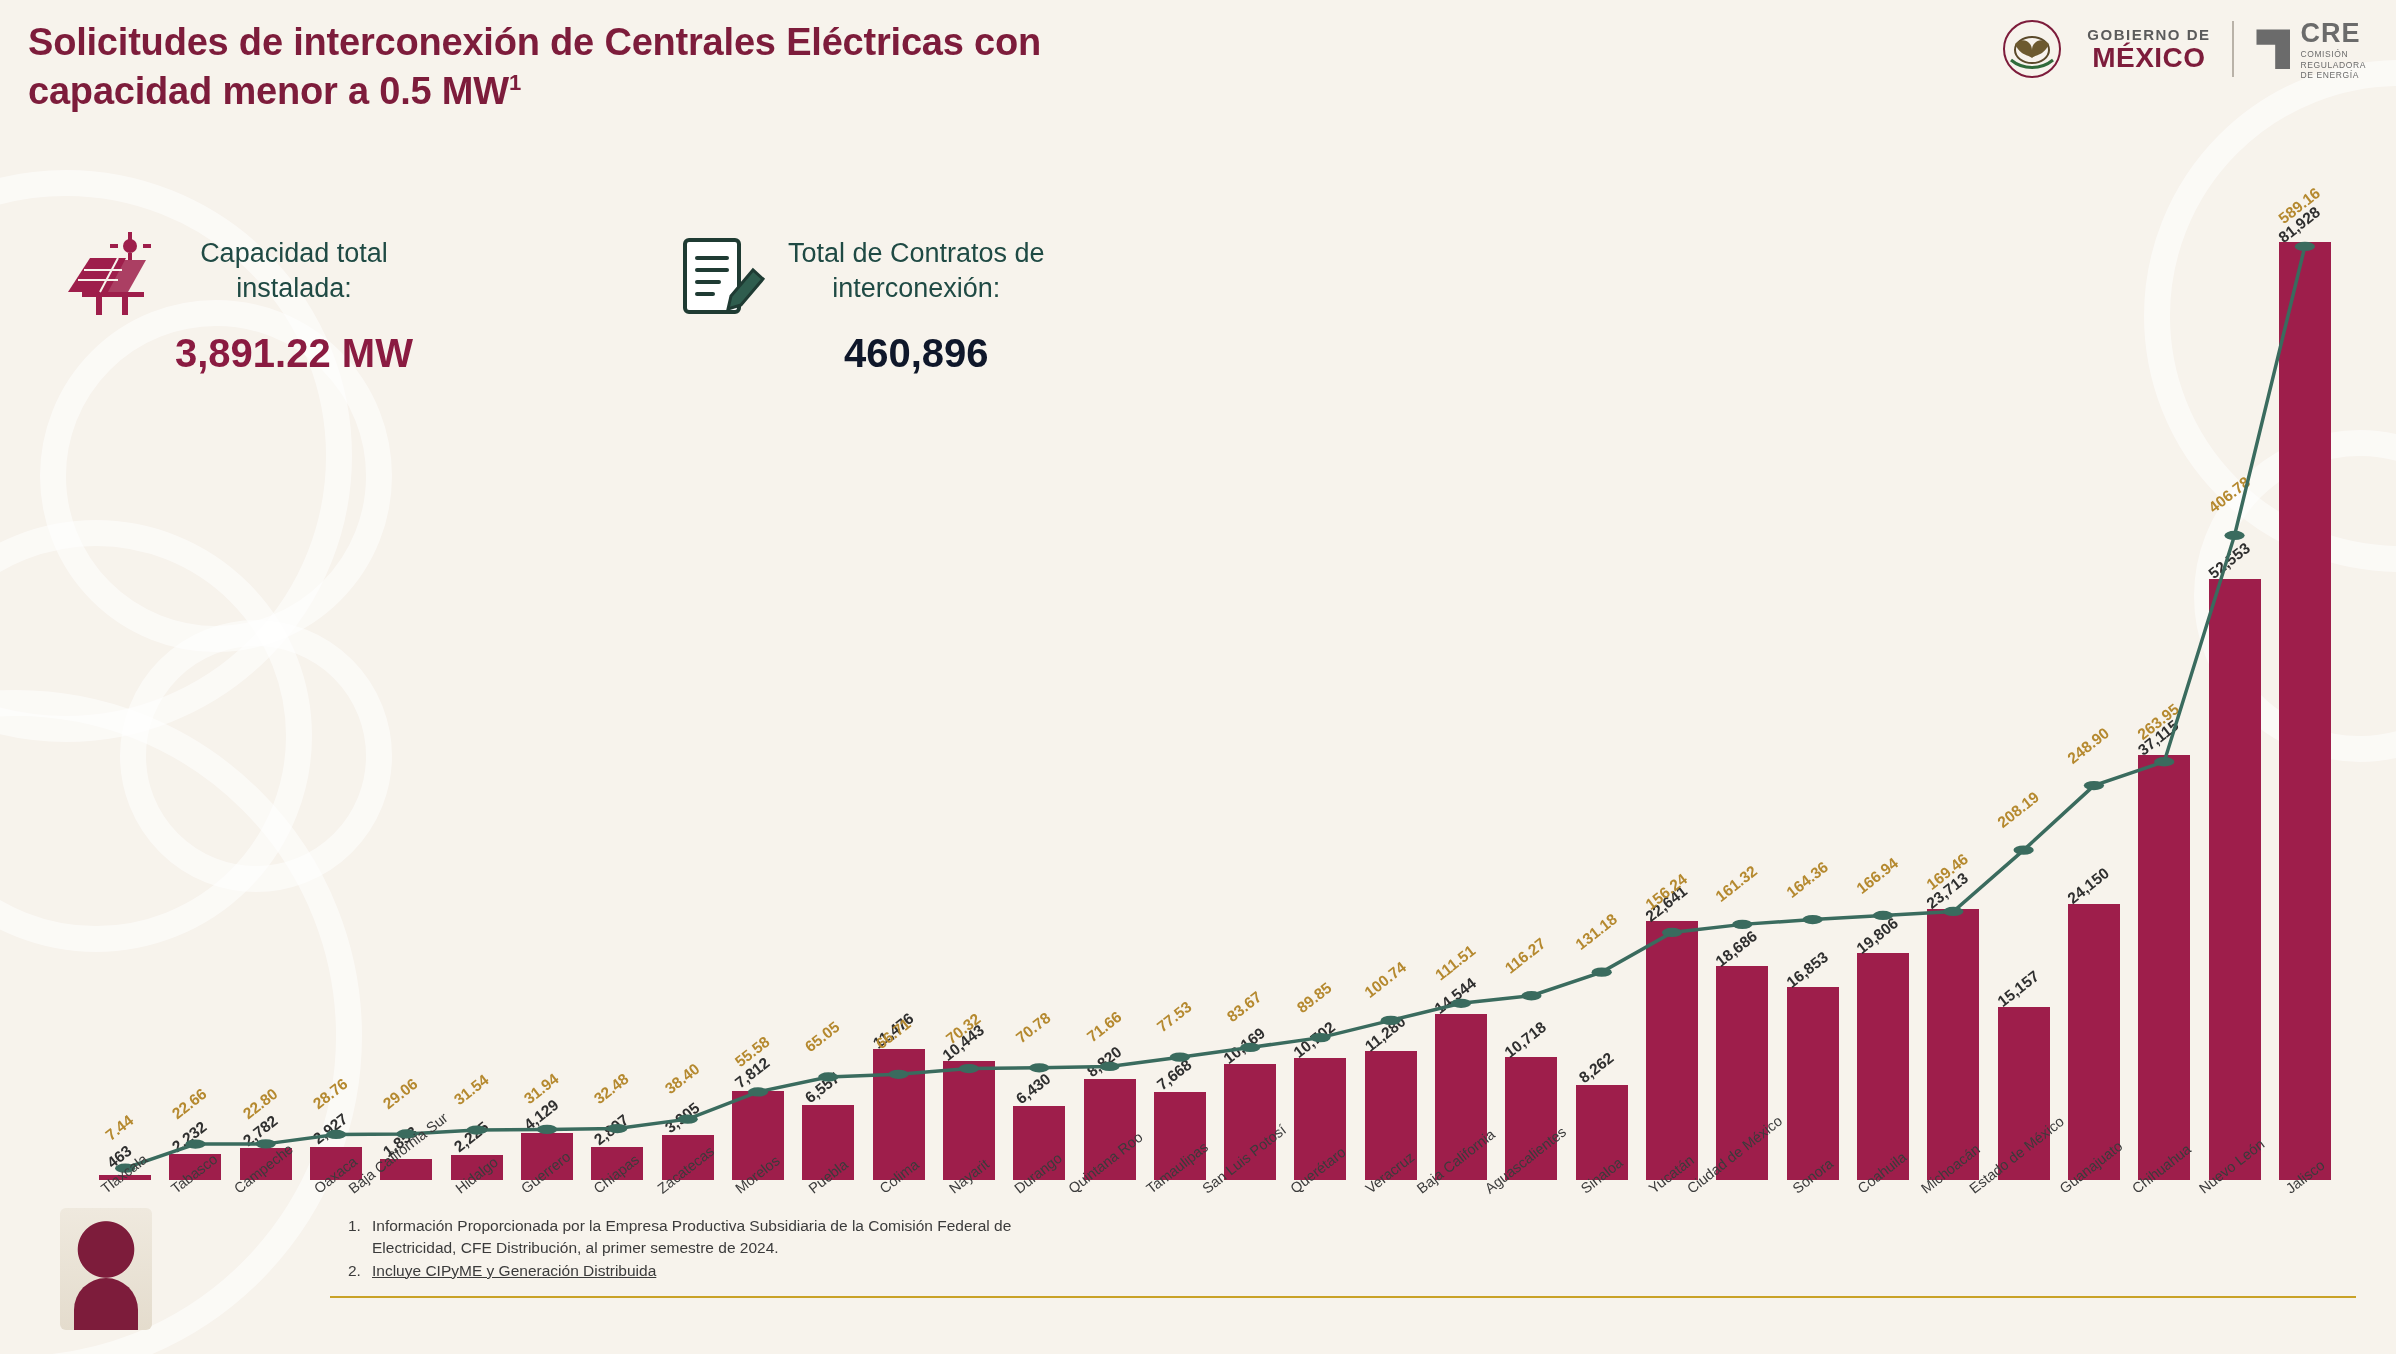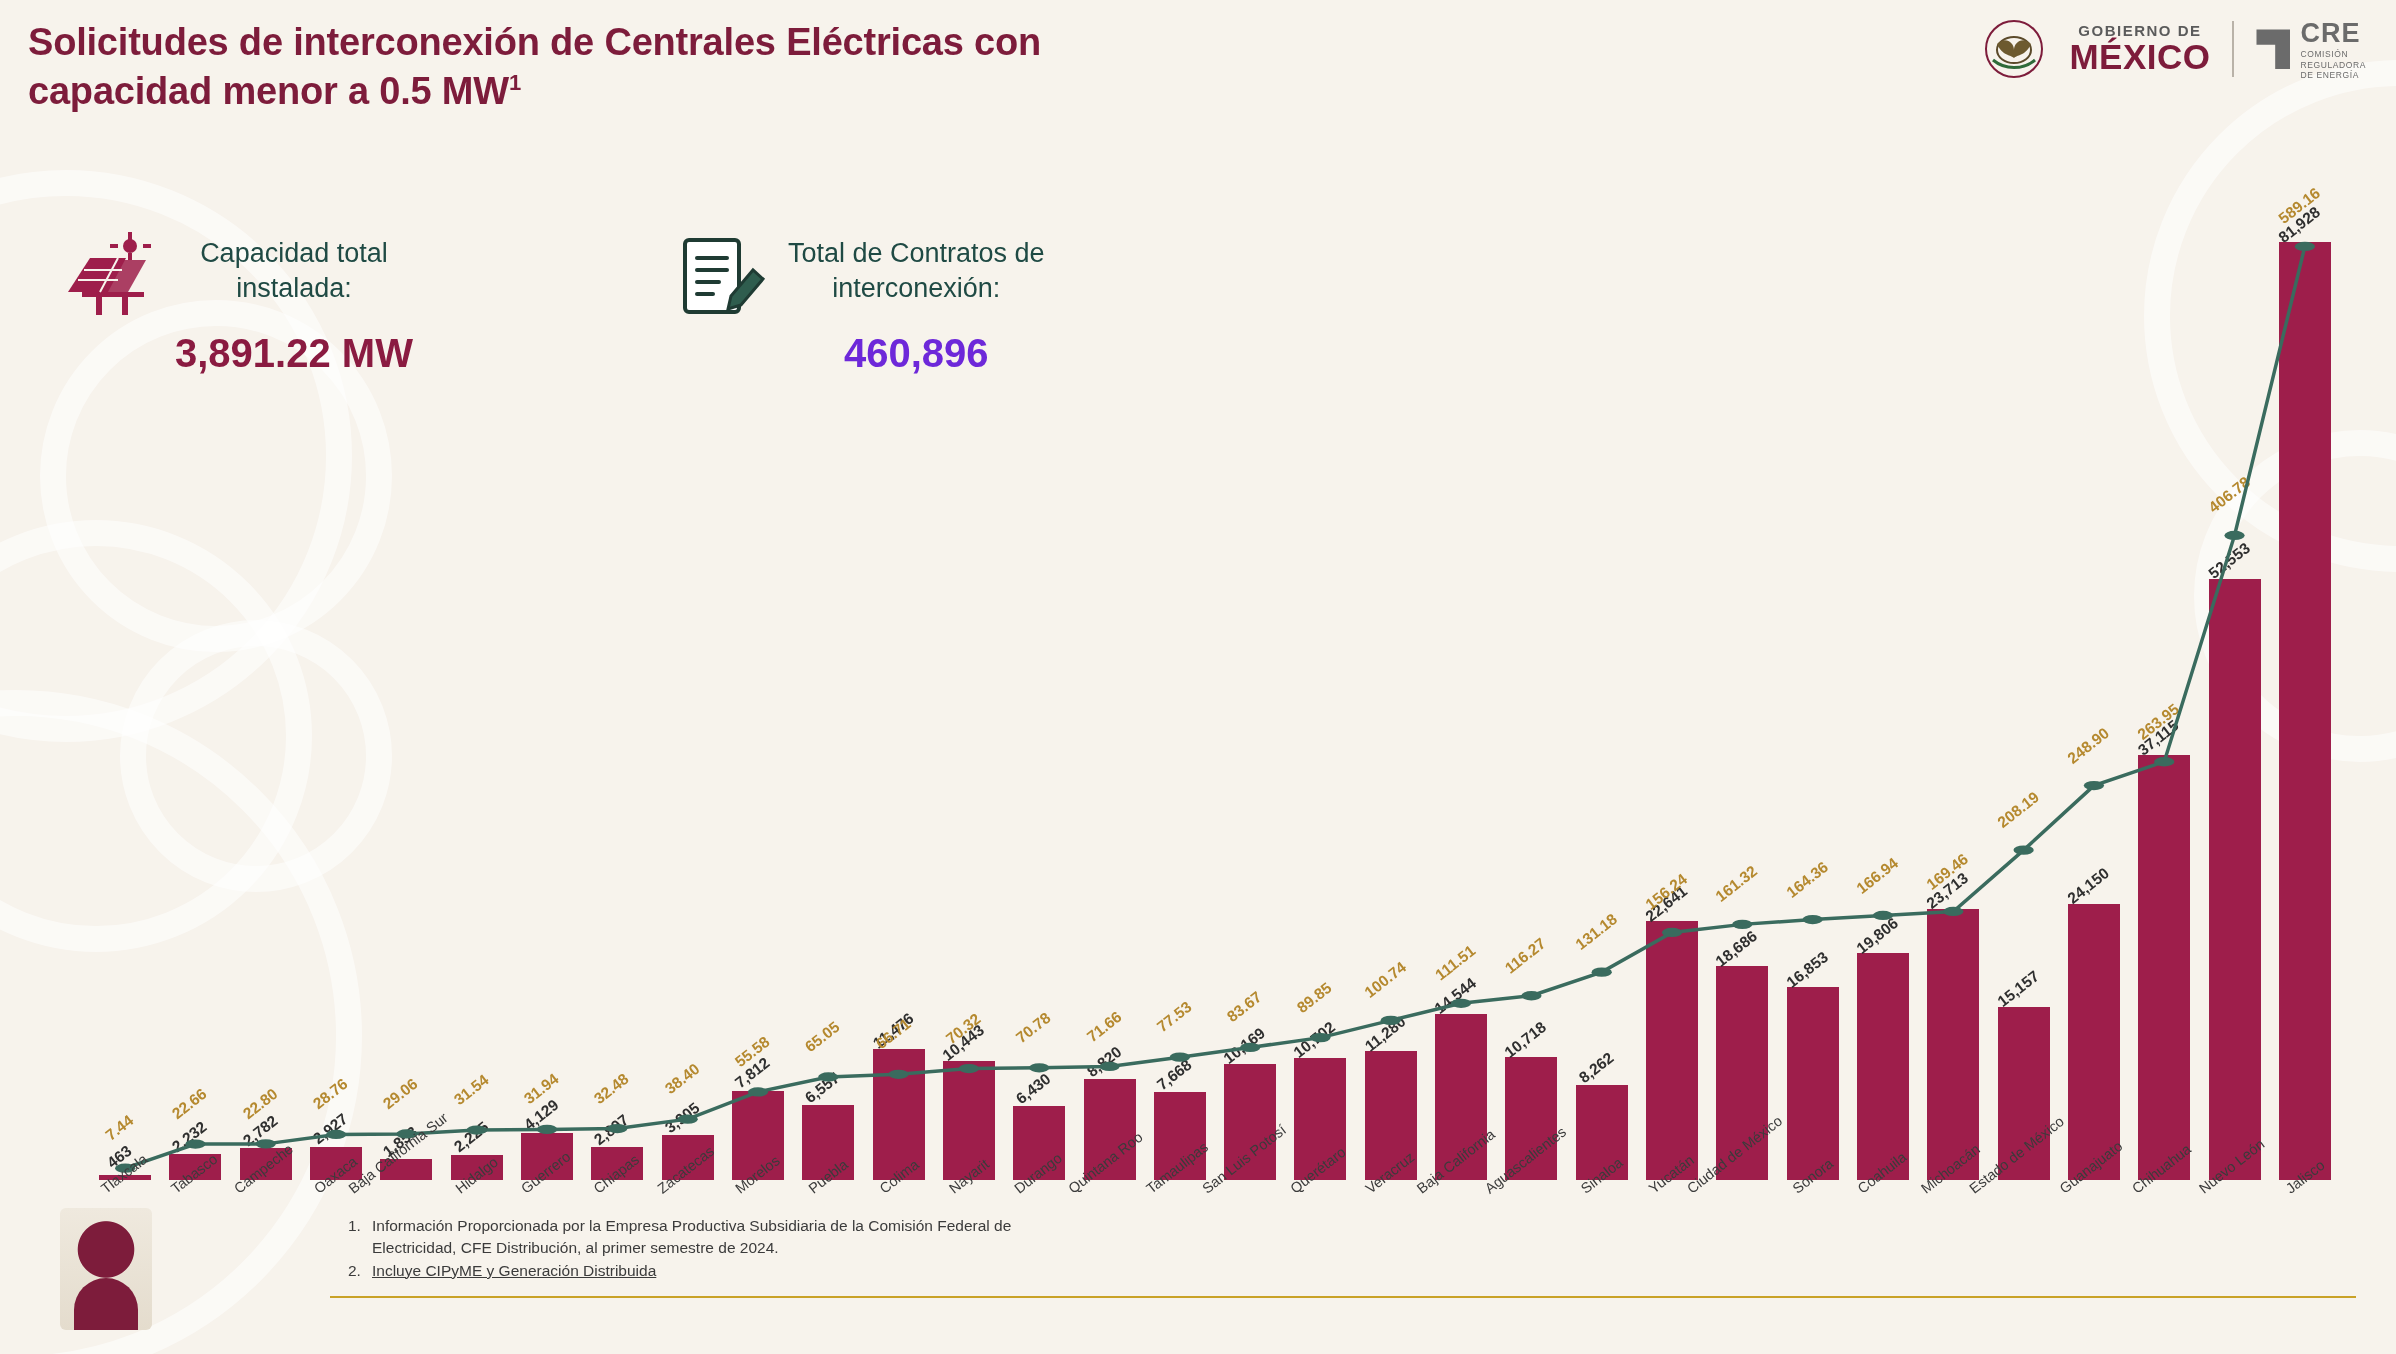--- a/index.html
+++ b/index.html
@@ -38,36 +38,36 @@
   .gov-logo{
     position:absolute;right:30px;top:18px;
     display:flex;align-items:center;gap:22px;
   }
   .eagle{
     width:66px;height:60px;
     display:flex;align-items:center;justify-content:center;
   }
   .gob-text{line-height:1.05;text-align:center;color:#6f1d3c;}
   .gob-text .small{font-size:15px;letter-spacing:1.5px;font-weight:bold;color:#5b5b5b;}
-  .gob-text .big{font-size:35px;font-weight:bold;letter-spacing:.5px;color:#7d1c3b;}
+  .gob-text .big{font-size:28px;font-weight:bold;letter-spacing:.5px;color:#7d1c3b;}
   .divider-v{width:2px;height:56px;background:#b9b2a8;}
   .cre-block{display:flex;align-items:center;gap:10px;}
   .cre-mark{width:34px;height:40px;background:#6b6b6b;clip-path:polygon(0 0,100% 0,100% 100%,55% 100%,55% 38%,0 38%);}
   .cre-text .cre-name{font-size:27px;font-weight:bold;color:#6b6b6b;letter-spacing:1px;}
   .cre-text .cre-sub{font-size:8.5px;color:#6b6b6b;letter-spacing:.6px;line-height:1.25;}
 
   
   .kpis{position:absolute;left:60px;top:230px;display:flex;gap:260px;}
   .kpi{display:flex;align-items:flex-start;gap:19px;}
   .kpi .ico{width:96px;height:96px;flex:none;}
   .kpi .txt{padding-top:6px;}
   .kpi .lab{font-size:27px;color:#1f4a44;line-height:1.28;text-align:center;}
   .kpi .val{margin-top:26px;font-size:40px;font-weight:bold;text-align:center;}
   .val-cap{color:#8a1b41;}
-  .val-con{color:#6d28d9;}
+  .val-con{color:#0f172a;}
 
   
   .chart-area{position:absolute;left:40px;top:150px;width:2320px;height:1030px;}
   .plot{position:absolute;left:50px;right:20px;bottom:0;top:0;}
   .bars{position:absolute;left:0;right:0;bottom:0;height:100%;display:flex;align-items:flex-end;}
   .col{flex:1 1 0;position:relative;height:100%;display:flex;align-items:flex-end;justify-content:center;}
   .bar{width:74%;background:#9e1e4b;}
   .barlabel{
     position:absolute;left:50%;
     transform:translateX(-50%) rotate(-38deg);

